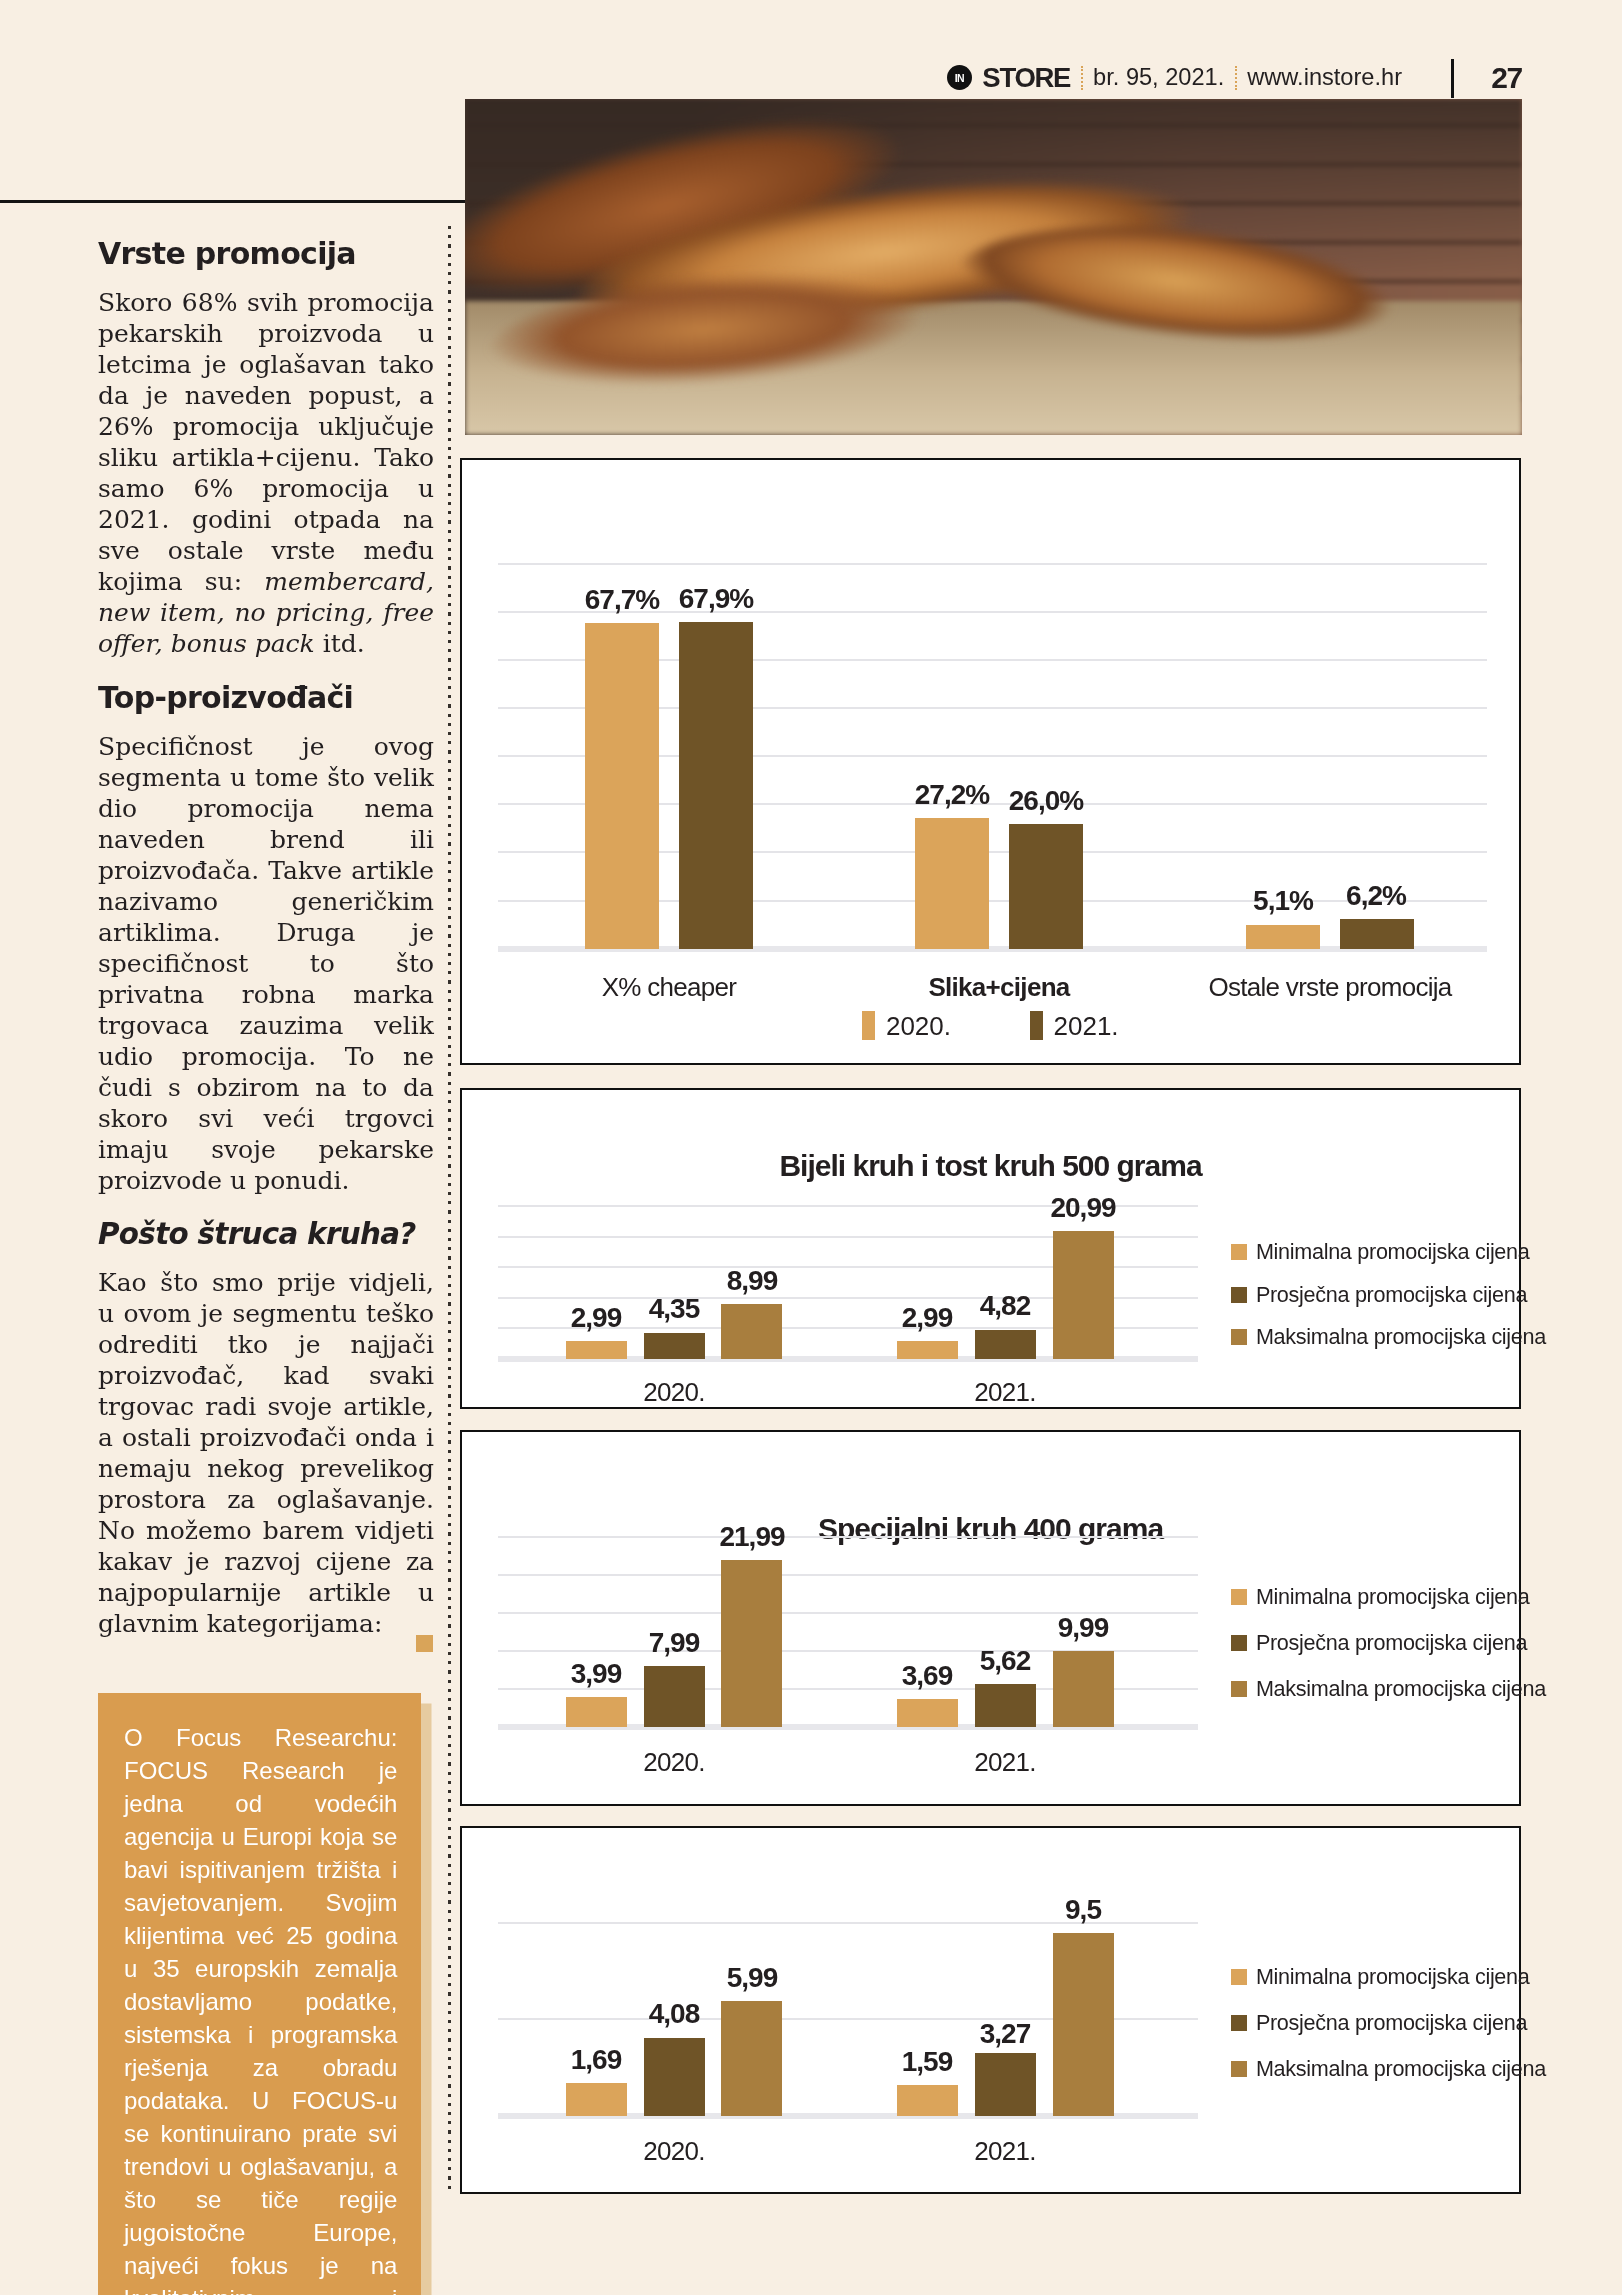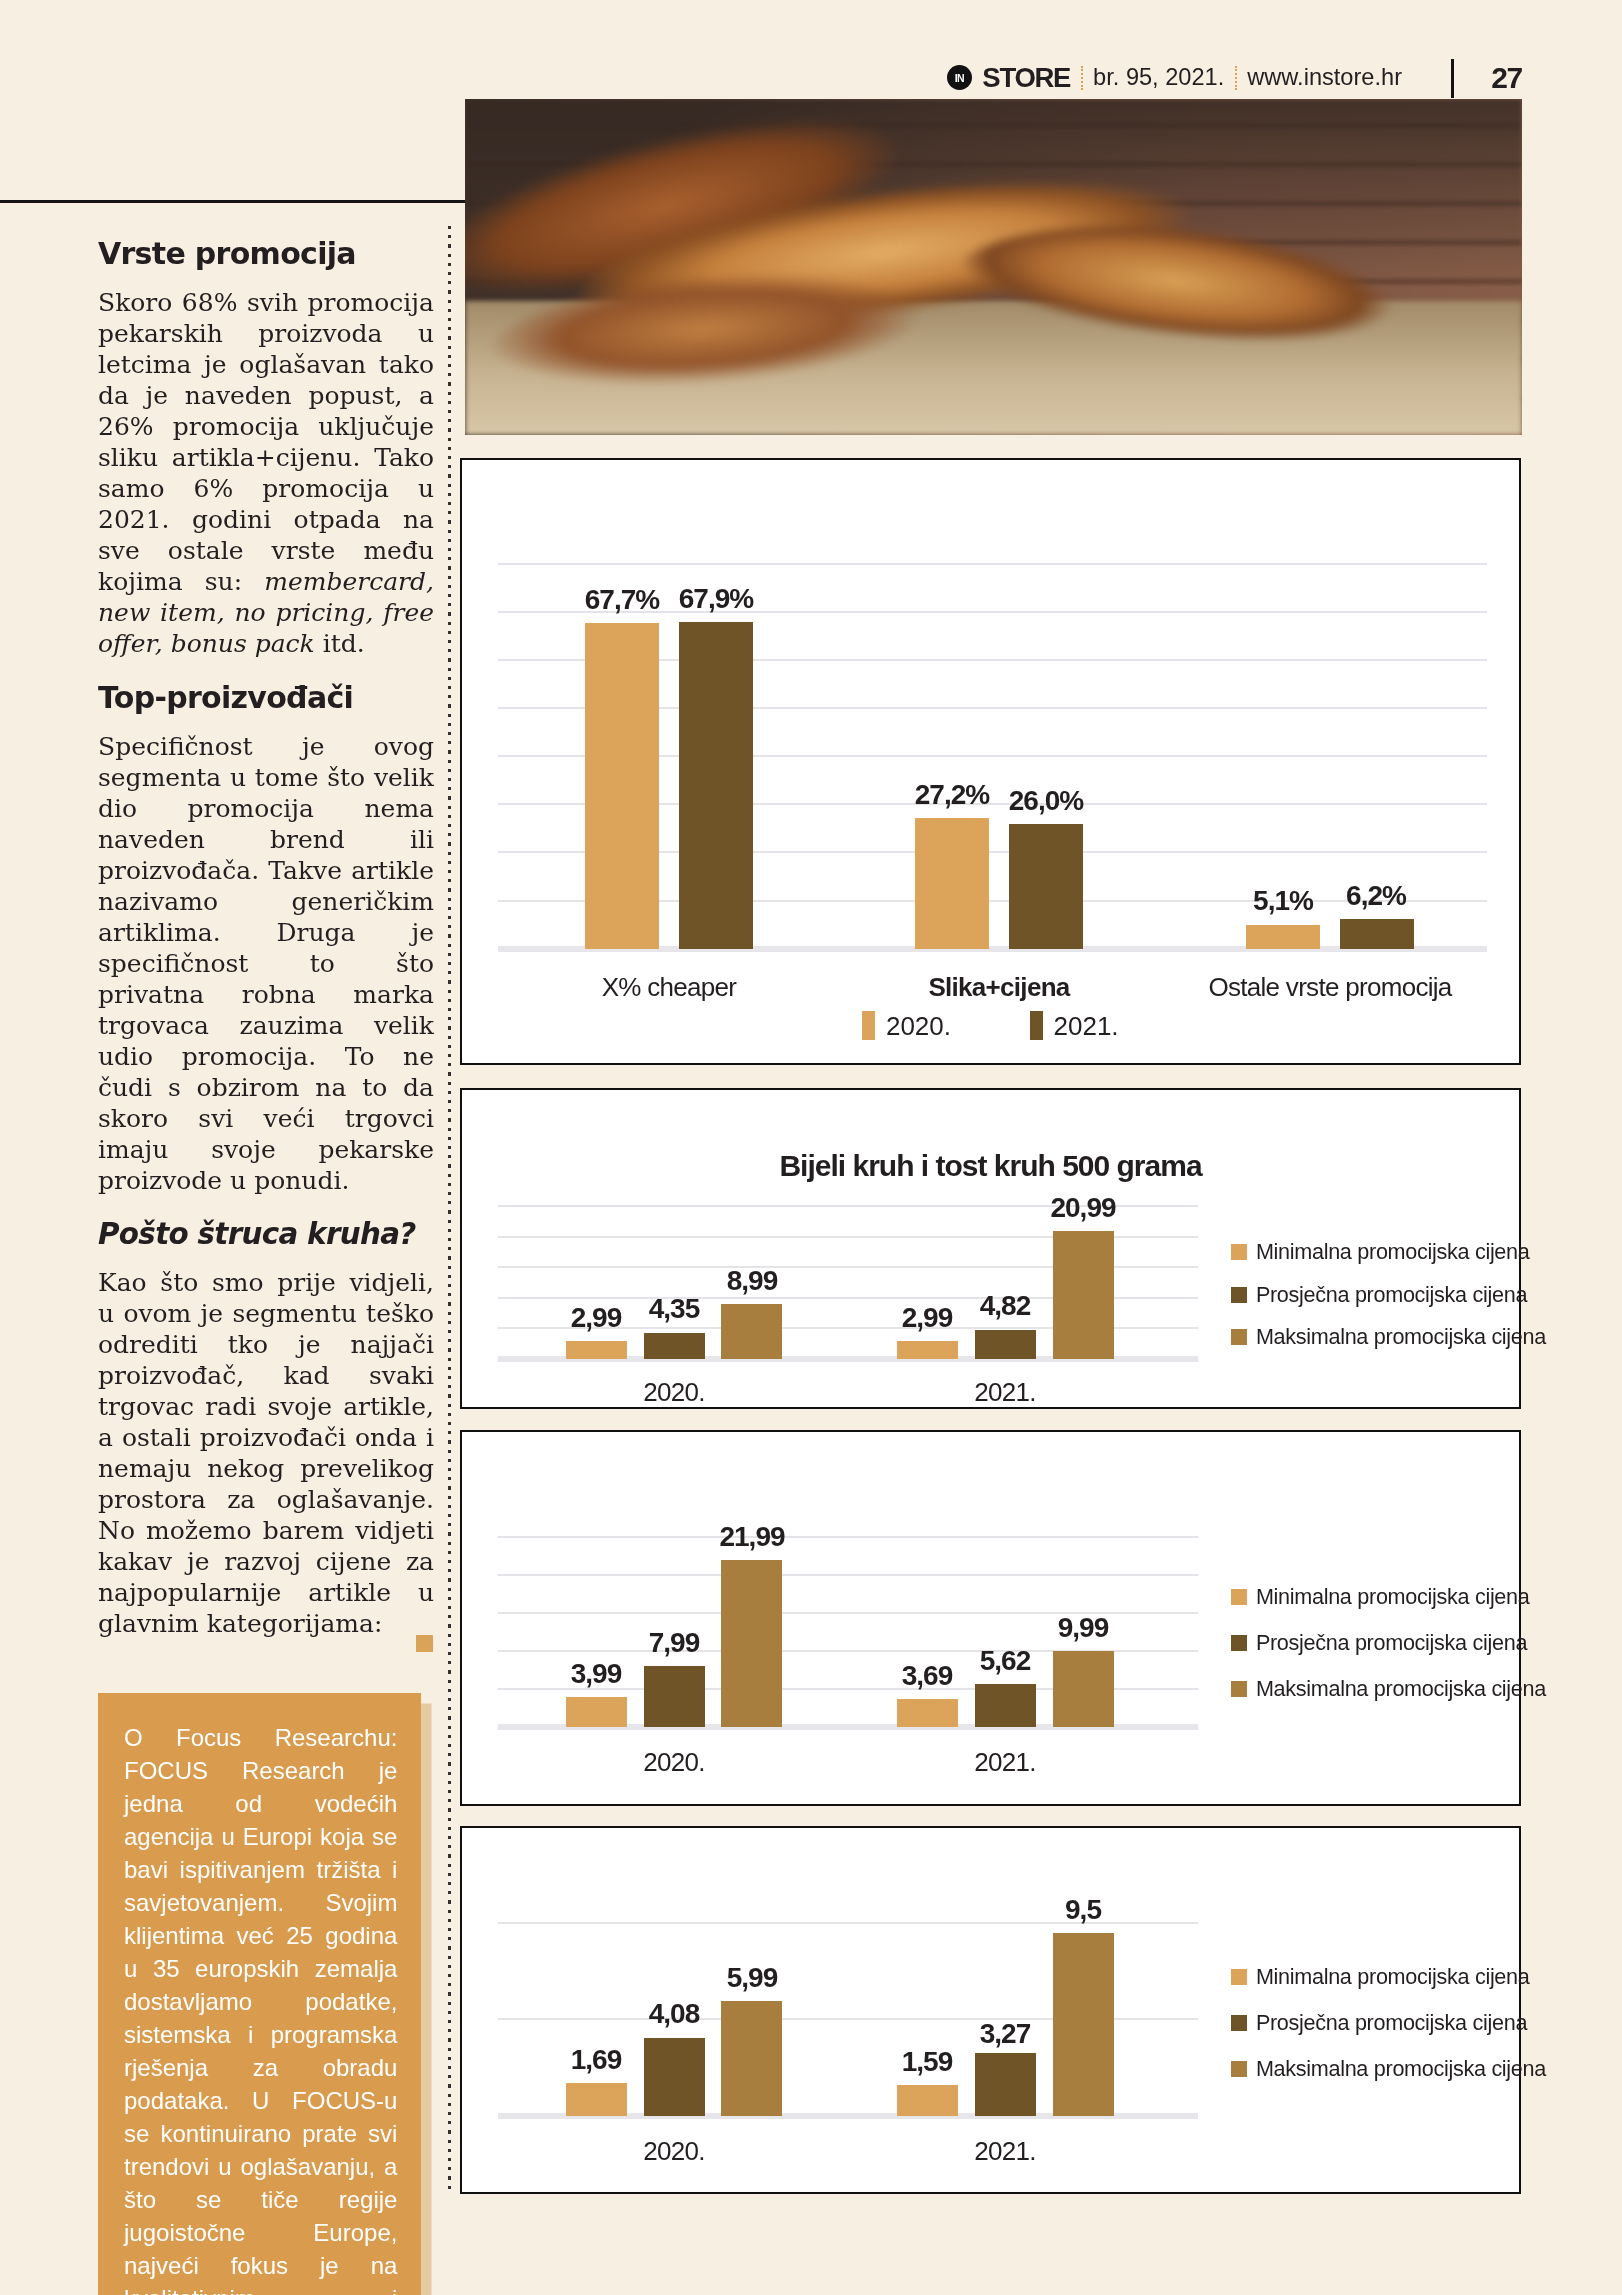--- a/index.html
+++ b/index.html
@@ -204,20 +204,21 @@
         <div class="sw-sq" style="background: rgb(111, 84, 39);"></div>
         <span>Prosječna promocijska cijena</span>
       </div>
       <div class="leg-r" style="left: 769px; top: 236px;">
         <div class="sw-sq" style="background: rgb(168, 126, 62);"></div>
         <span>Maksimalna promocijska cijena</span>
       </div>
     </section>
 
   <section class="panel c3">
+    <h3 class="ctitle">Specijalni kruh 400 grama</h3>
     <div class="plot" style="left: 36px; top: 105px; width: 700px; height: 190px;">
         <div class="gridline" style="bottom: 37px;"></div>
         <div class="gridline" style="bottom: 75px;"></div>
         <div class="gridline" style="bottom: 113px;"></div>
         <div class="gridline" style="bottom: 151px;"></div>
         <div class="gridline" style="bottom: 189px;"></div>
         <div class="baseline"></div>
         <div class="bar" style="left: 68px; width: 61px; height: 30px; background: rgb(219, 164, 90);"></div>
         <div class="vlabel" style="left: 98px; bottom: 39px;">3,99</div>
         <div class="bar" style="left: 146px; width: 61px; height: 61px; background: rgb(111, 84, 39);"></div>

